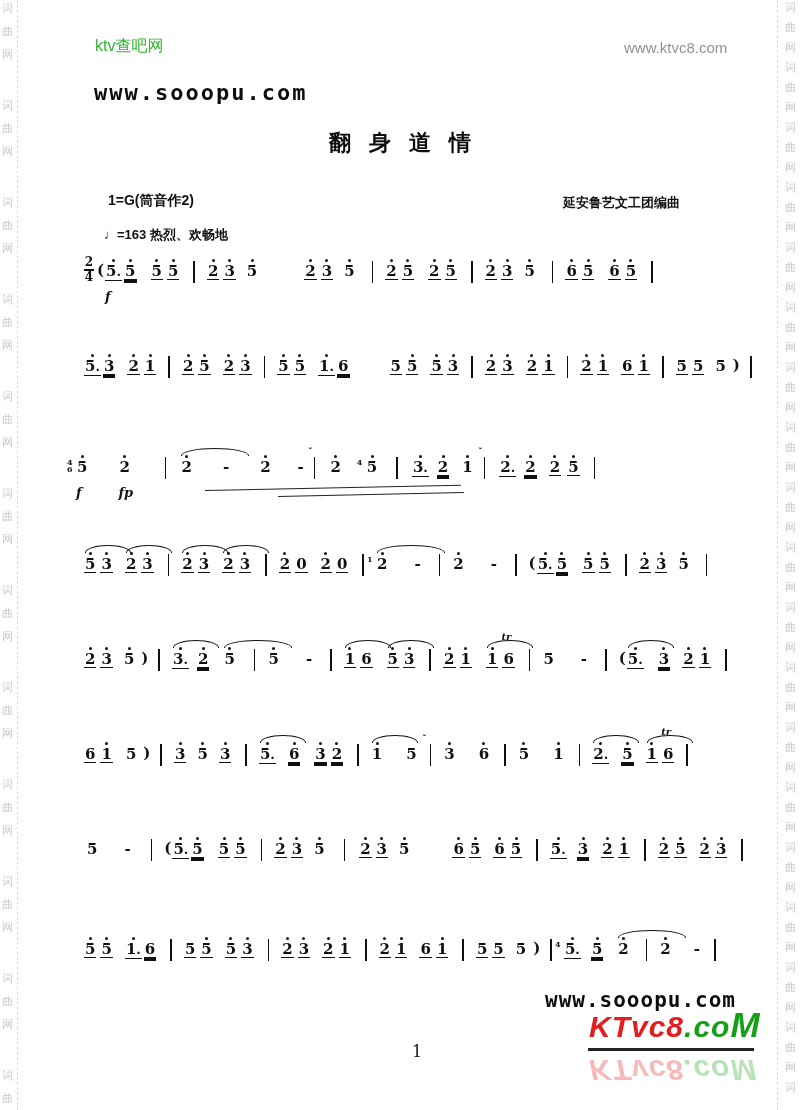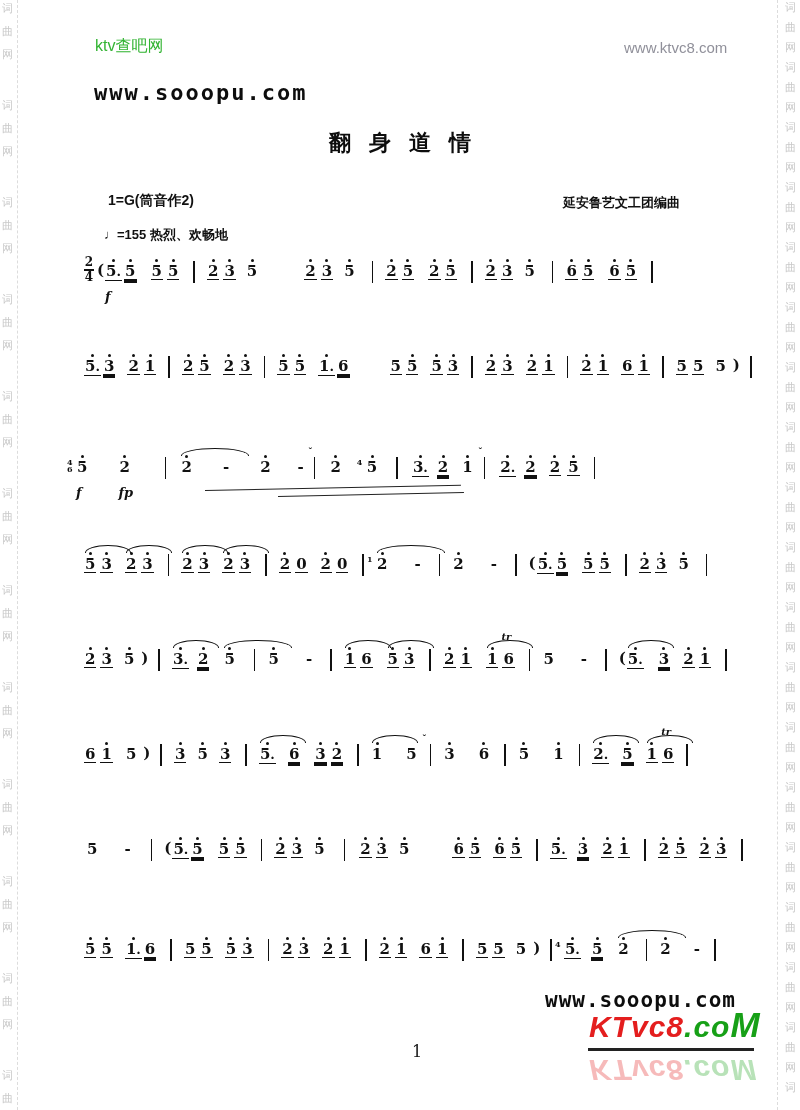--- a/index.html
+++ b/index.html
@@ -155,21 +155,21 @@
     <div class="edge-char" style="left: 785px; top: 1082px; color: rgb(201, 201, 201);">词</div>
   </div>
 
 <div class="site-left">ktv查吧网</div>
 <div class="site-right">www.ktvc8.com</div>
 <div class="wm-top">www.sooopu.com</div>
 
 <div class="title">翻身道情</div>
 <div class="keyrow">1=G(筒音作2)</div>
 <div class="credit">延安鲁艺文工团编曲</div>
-<div class="temporow">♩=155  热烈、欢畅地</div>
+<div class="temporow">♩=163  热烈、欢畅地</div>
 
 <div id="score">
     <div class="mline" style="left: 84px; top: 252px;">
       <div class="tok" style="margin-right: 3px;">
         <div class="ts">
           <span>2</span>
           <div class="tsline"></div>
           <span>4</span>
         </div>
       </div>

